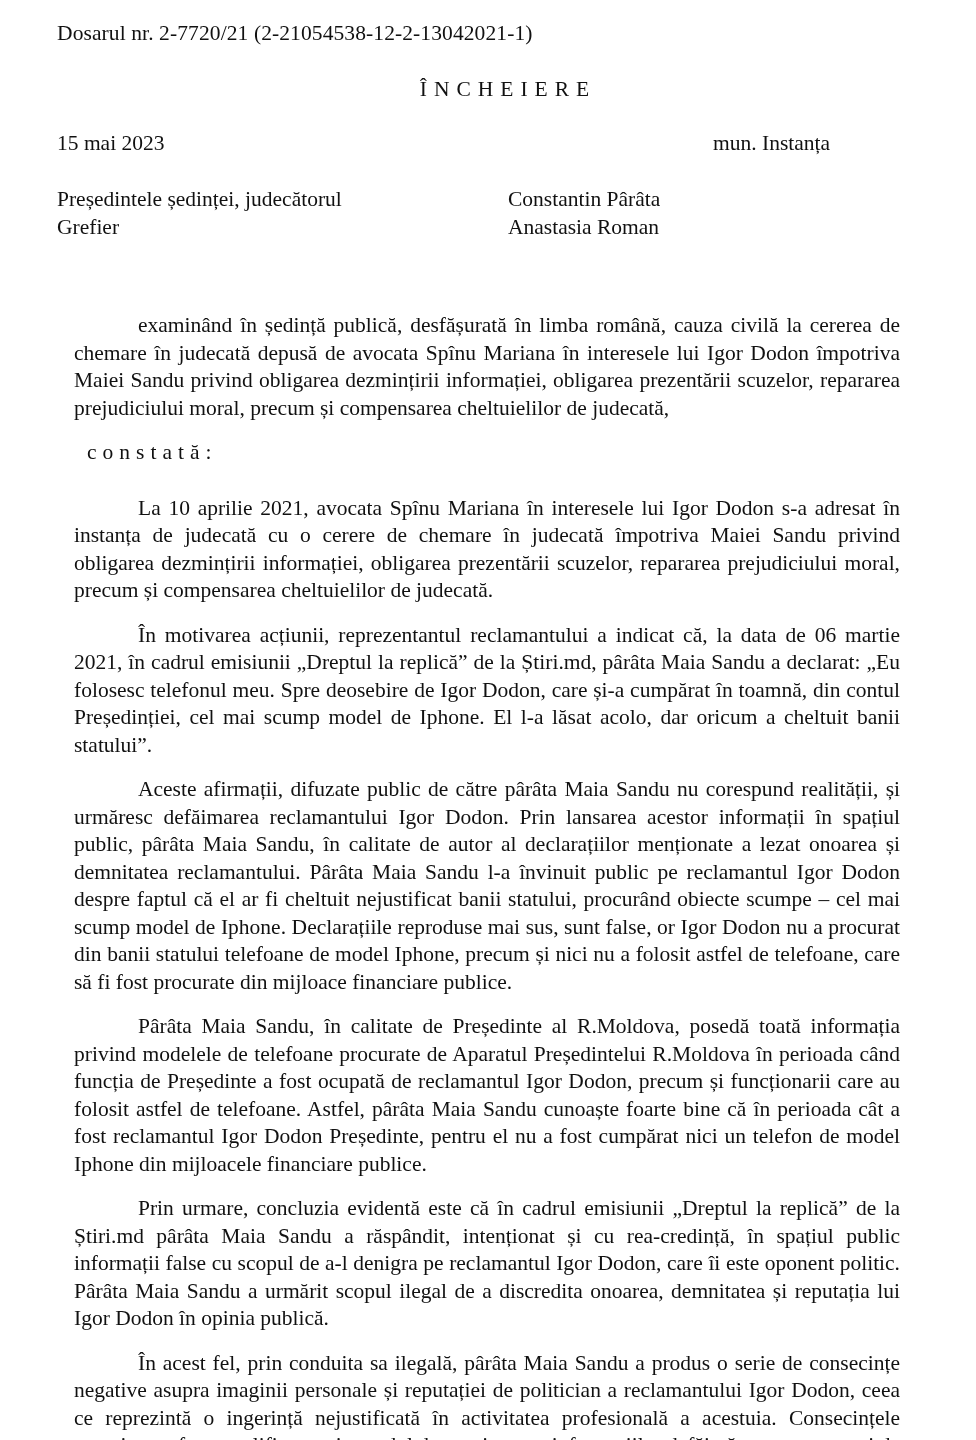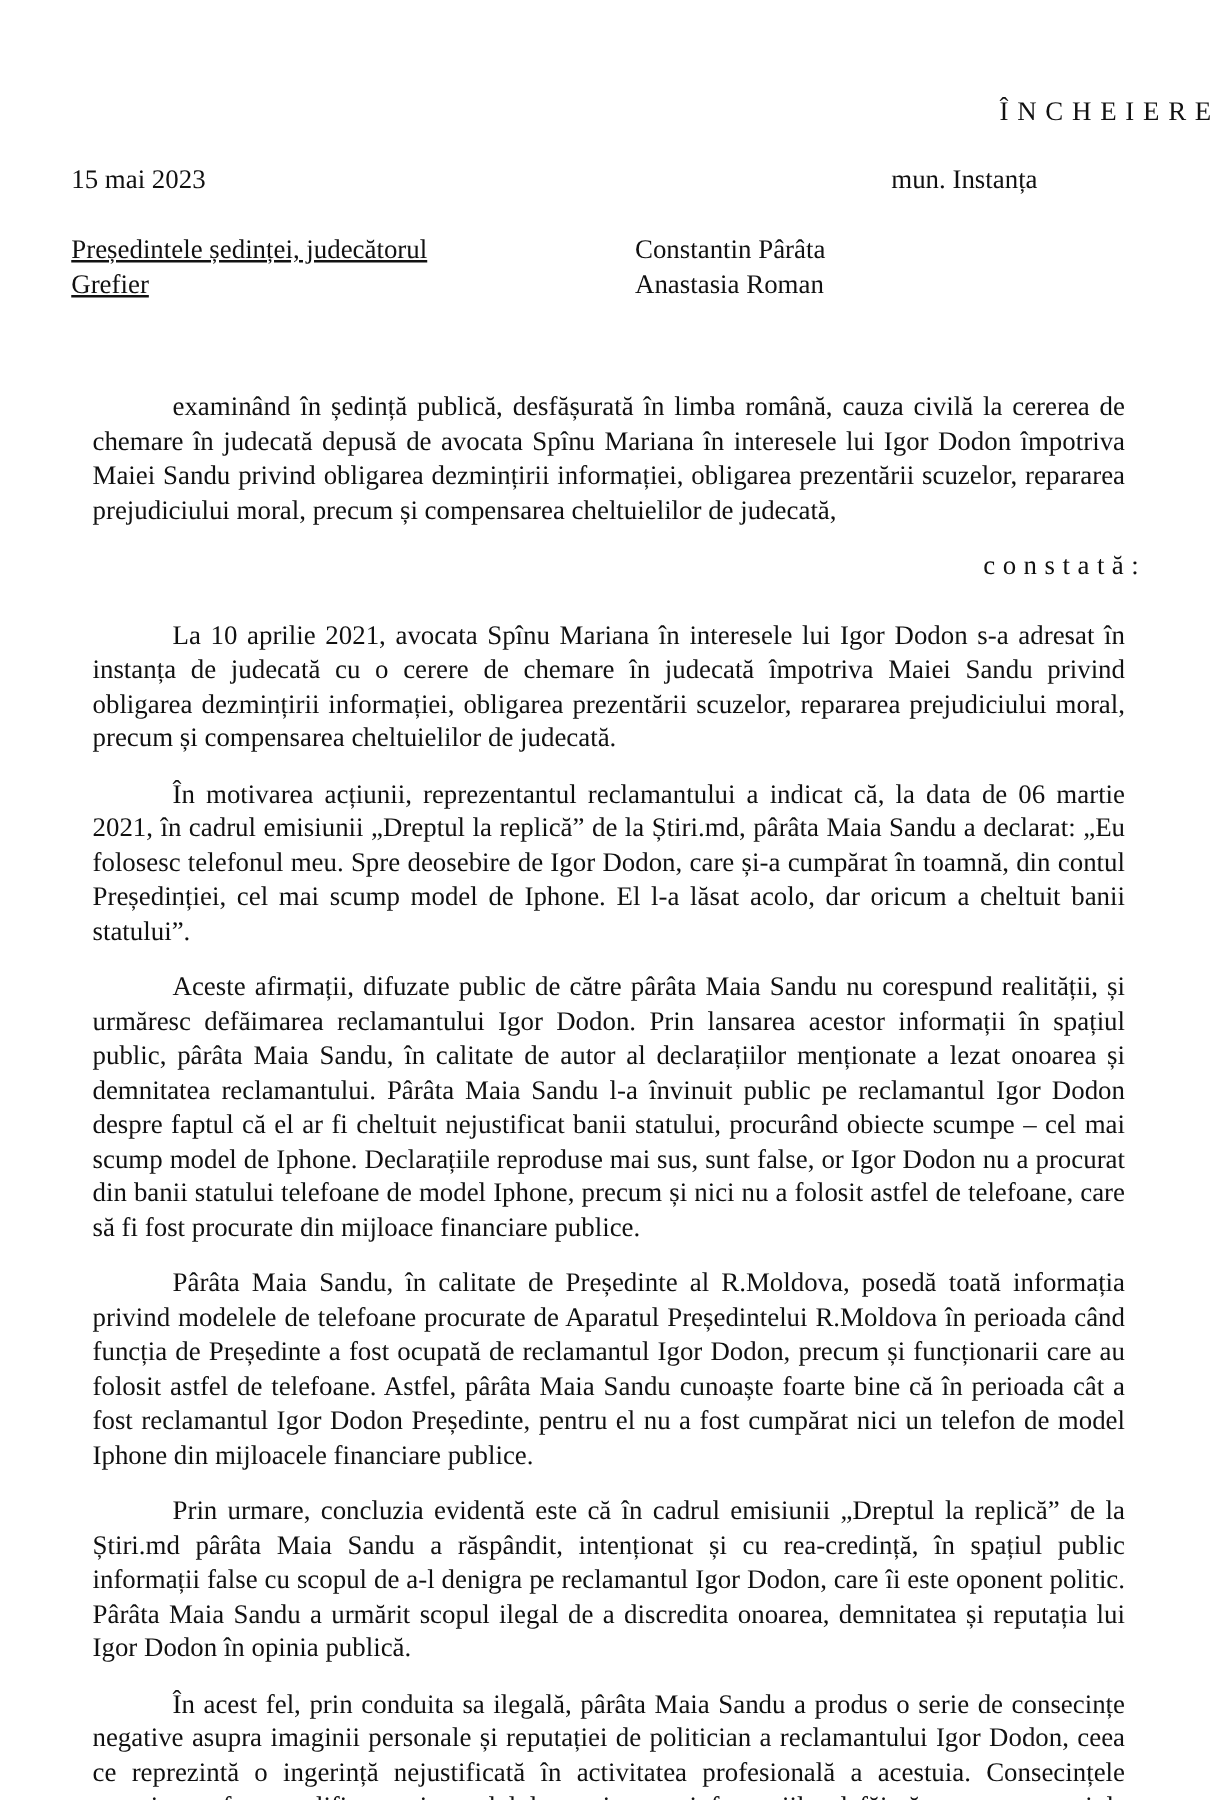--- a/index.html
+++ b/index.html
@@ -5,35 +5,36 @@
   html, body { margin: 0; padding: 0; background: #ffffff; }
   body {
     width: 976px; height: 1440px; overflow: hidden;
     font-family: "Liberation Serif", serif;
     color: #111111;
     font-size: 21.5px;
     line-height: 27.5px;
   }
   .page { position: relative; width: 976px; height: 1440px; }
   .case-no { position: absolute; left: 57px; top: 20px; letter-spacing: 0.1px; }
-  .title { position: absolute; left: 0; width: 976px; top: 76px; text-align: right; letter-spacing: 7px; padding-left: 40px; box-sizing: border-box; }
+  .title { position: absolute; left: 0; width: 976px; top: 76px; text-align: center; letter-spacing: 7px; padding-left: 40px; box-sizing: border-box; }
   .date { position: absolute; left: 57px; top: 130px; }
   .place { position: absolute; left: 713px; top: 130px; }
   .court { position: absolute; left: 57px; top: 186px; width: 860px; }
   .court .row { display: flex; }
-  .court .row .l { width: 451px; text-decoration: underline; }
+  .court .row .l { width: 451px; }
   .body-text { position: absolute; left: 57px; top: 295px; width: 860px; }
   .p { text-align: justify; text-indent: 64px; margin: 17px; }
-  .section { text-align: right; letter-spacing: 6px; margin: 10px 0 28px 0; padding-left: 30px; }
+  .section { text-align: left; letter-spacing: 6px; margin: 10px 0 28px 0; padding-left: 30px; }
   .p + .p { margin-top: 0; }
 </style>
 </head>
 <body>
 
 <div class="page">
+  <div class="case-no">Dosarul nr. 2-7720/21 (2-21054538-12-2-13042021-1)</div>
   <div class="title">ÎNCHEIERE</div>
   <div class="date">15 mai 2023</div>
   <div class="place">mun. Instanța</div>
 
   <div class="court">
     <div class="row">
       <span class="l">Președintele ședinței, judecătorul</span>
       <span>Constantin Pârâta</span>
     </div>
     <div class="row">

